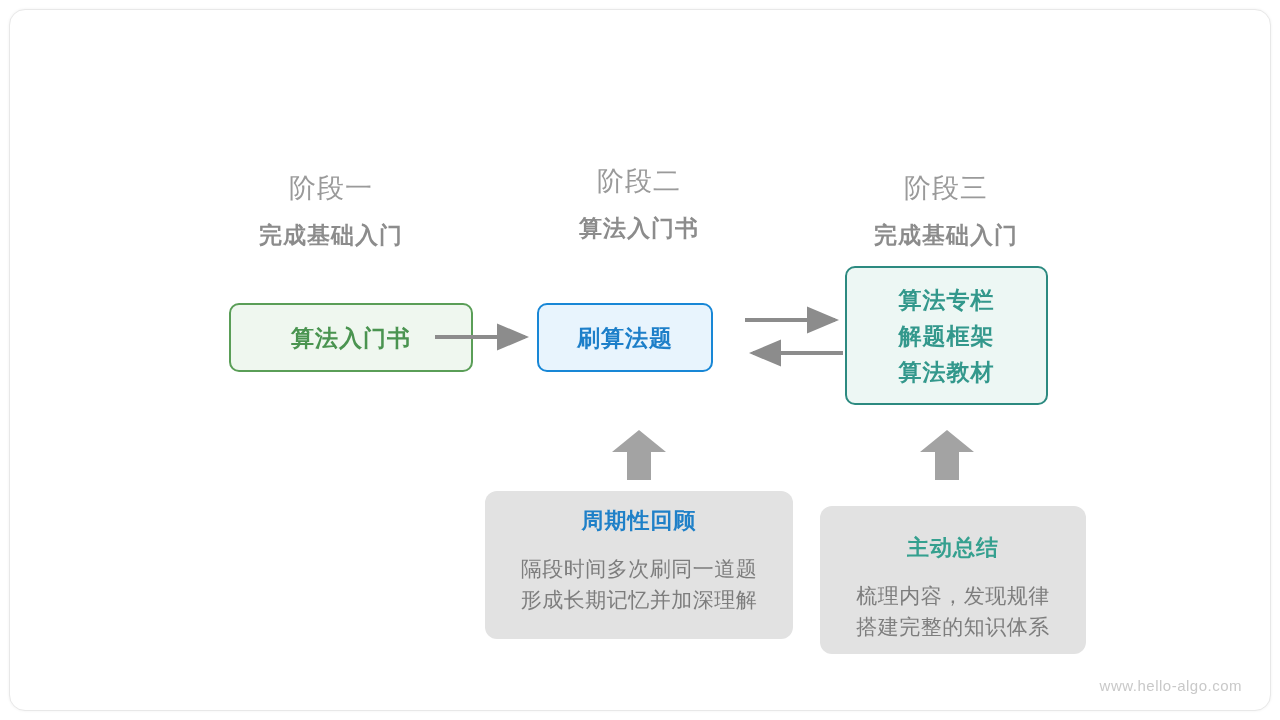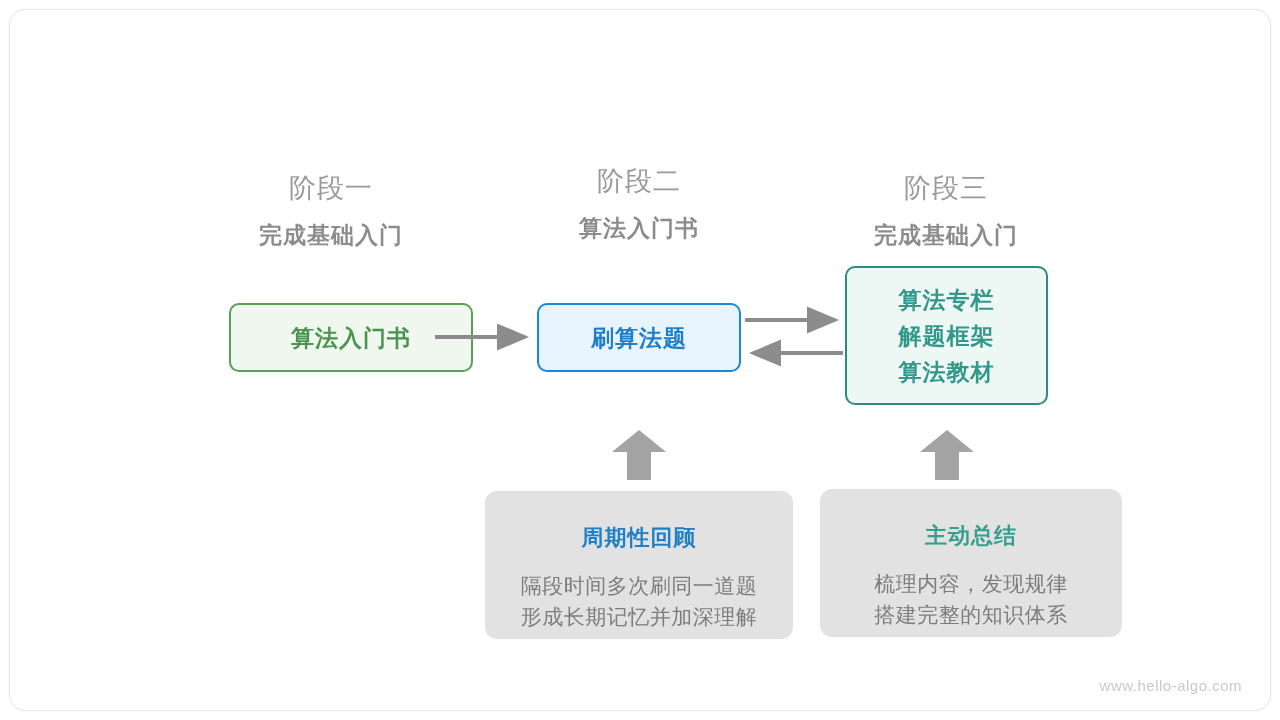--- a/index.html
+++ b/index.html
@@ -92,21 +92,21 @@
 
   
   .tip-card {
     position: absolute;
     box-sizing: border-box;
     background: #e2e2e2;
     border-radius: 12px;
     display: flex;
     flex-direction: column;
     align-items: center;
-    padding-top: 33px;
+    padding-top: 16px;
   }
   .tip-title {
     font-size: 22px;
     font-weight: bold;
     line-height: 28px;
     letter-spacing: 1px;
   }
   .tip-title.blue { color: #1f80c8; }
   .tip-title.teal { color: #35a08f; }
   .tip-body {
@@ -158,39 +158,39 @@
 
   <div class="stage-head" style="left:826px; top:127px;">
     <div class="stage-num">阶段三</div>
     <div class="stage-title">完成基础入门</div>
   </div>
 
   <div class="flow-box box-green" style="left:229px; top:303px; width:244px; height:69px;">
     <div class="box-line">算法入门书</div>
   </div>
 
-  <div class="flow-box box-blue" style="left:537px; top:303px; width:204px; height:69px;">
+  <div class="flow-box box-blue" style="left:537px; top:303px; width:176px; height:69px;">
     <div class="box-line">刷算法题</div>
   </div>
 
   <div class="flow-box box-teal" style="left:845px; top:266px; width:203px; height:139px;">
     <div class="box-line">算法专栏</div>
     <div class="box-line">解题框架</div>
     <div class="box-line">算法教材</div>
   </div>
 
   <div class="tip-card" style="left:485px; top:491px; width:308px; height:148px;">
     <div class="tip-title blue">周期性回顾</div>
     <div class="tip-body">
       <div>隔段时间多次刷同一道题</div>
       <div>形成长期记忆并加深理解</div>
     </div>
   </div>
 
-  <div class="tip-card" style="left:820px; top:489px; width:302px; height:148px;">
+  <div class="tip-card" style="left:820px; top:506px; width:266px; height:148px;justify-content:center;">
     <div class="tip-title teal">主动总结</div>
     <div class="tip-body">
       <div>梳理内容，发现规律</div>
       <div>搭建完整的知识体系</div>
     </div>
   </div>
 
   <svg id="arrows" viewBox="0 0 1280 720" xmlns="http://www.w3.org/2000/svg">
     <defs>
       <marker id="arrowR" markerWidth="8" markerHeight="8" refX="7" refY="4" orient="auto" markerUnits="strokeWidth">

